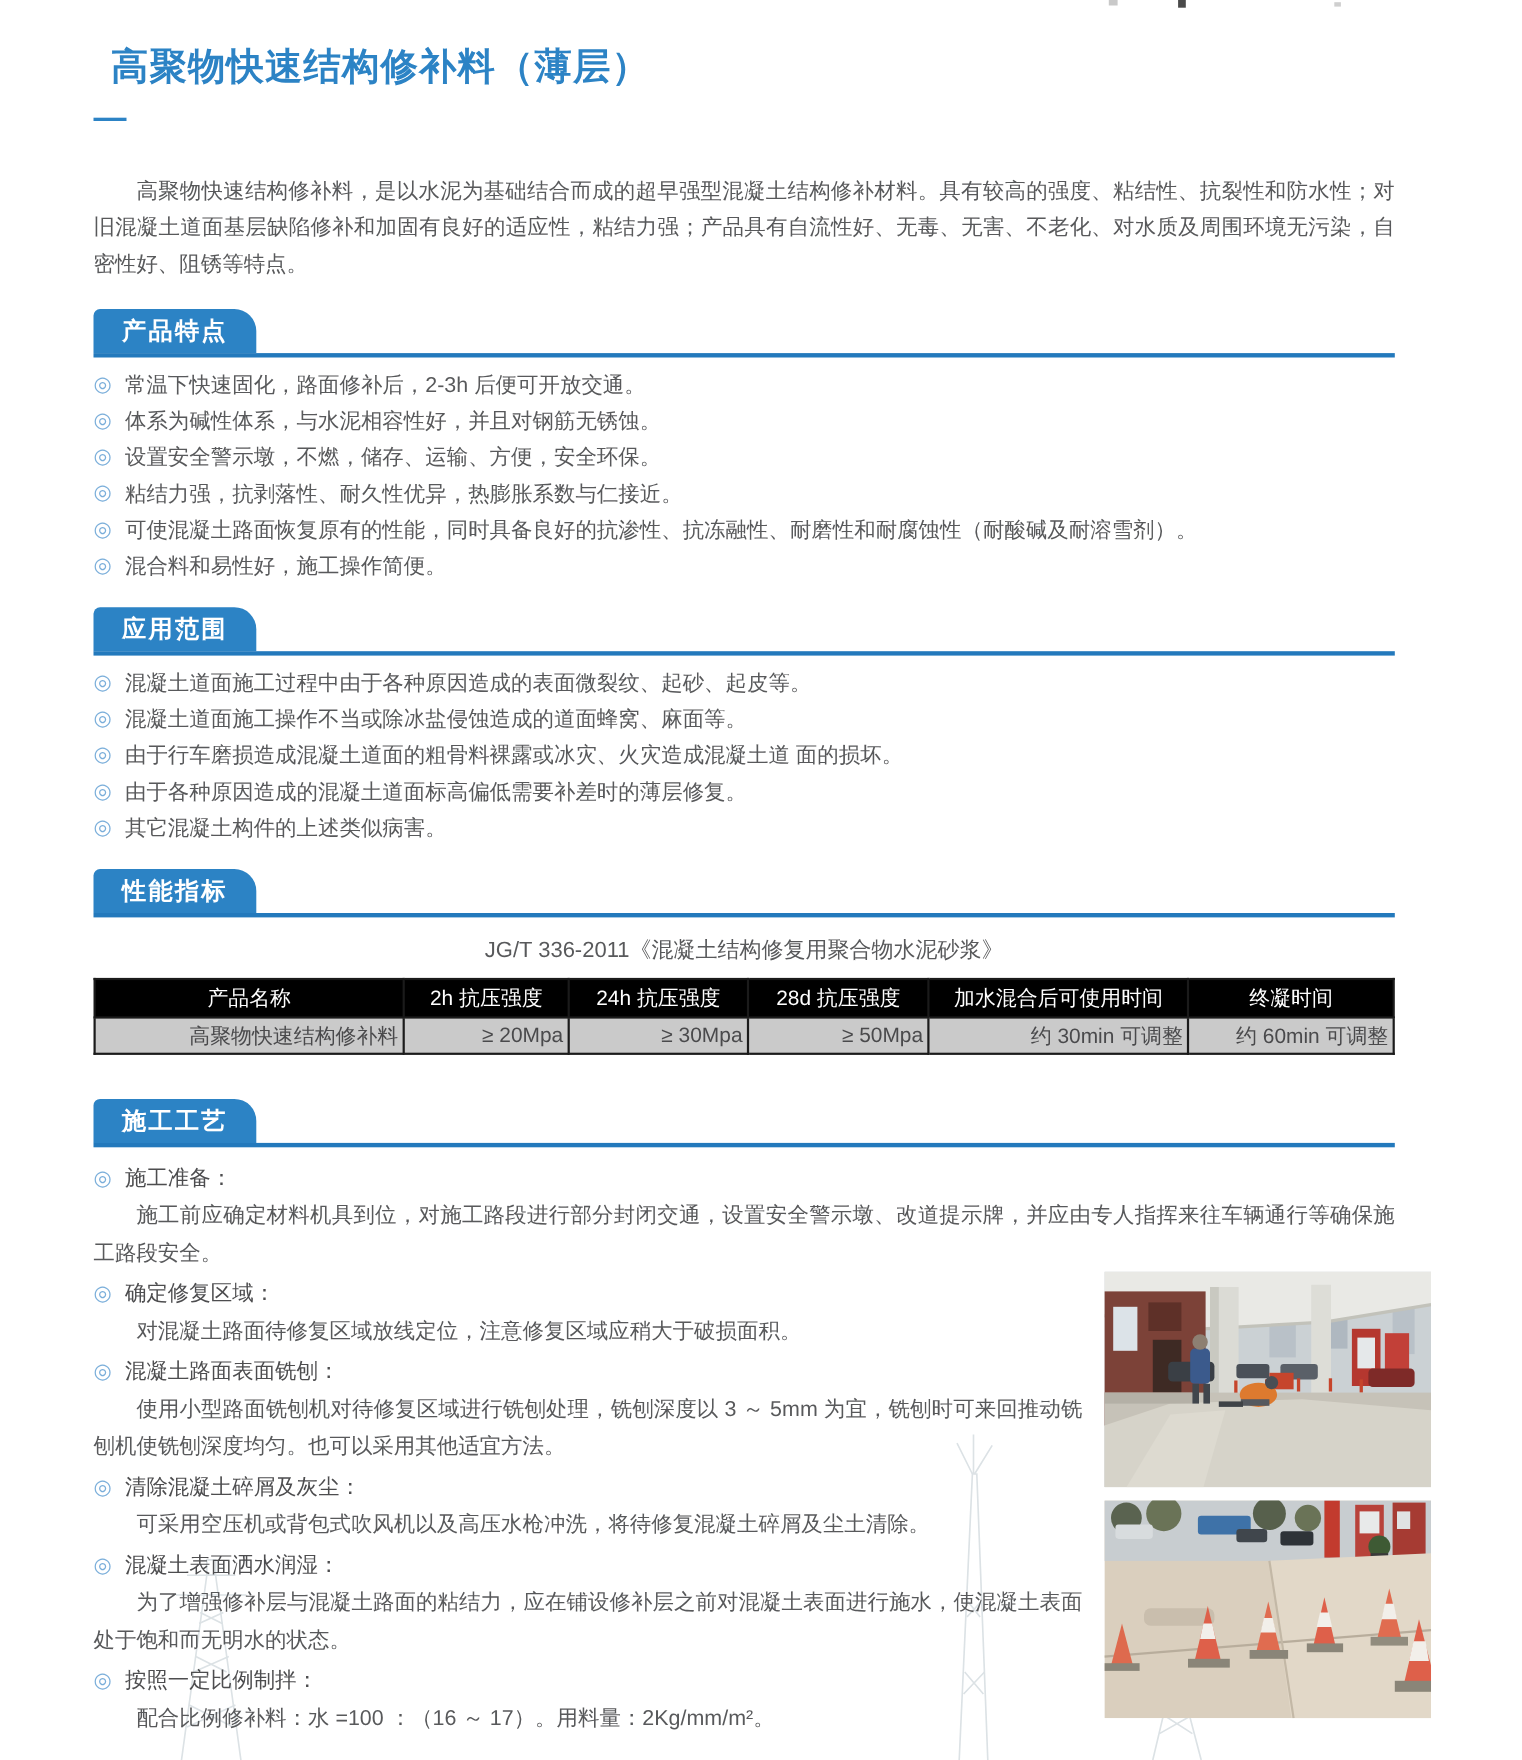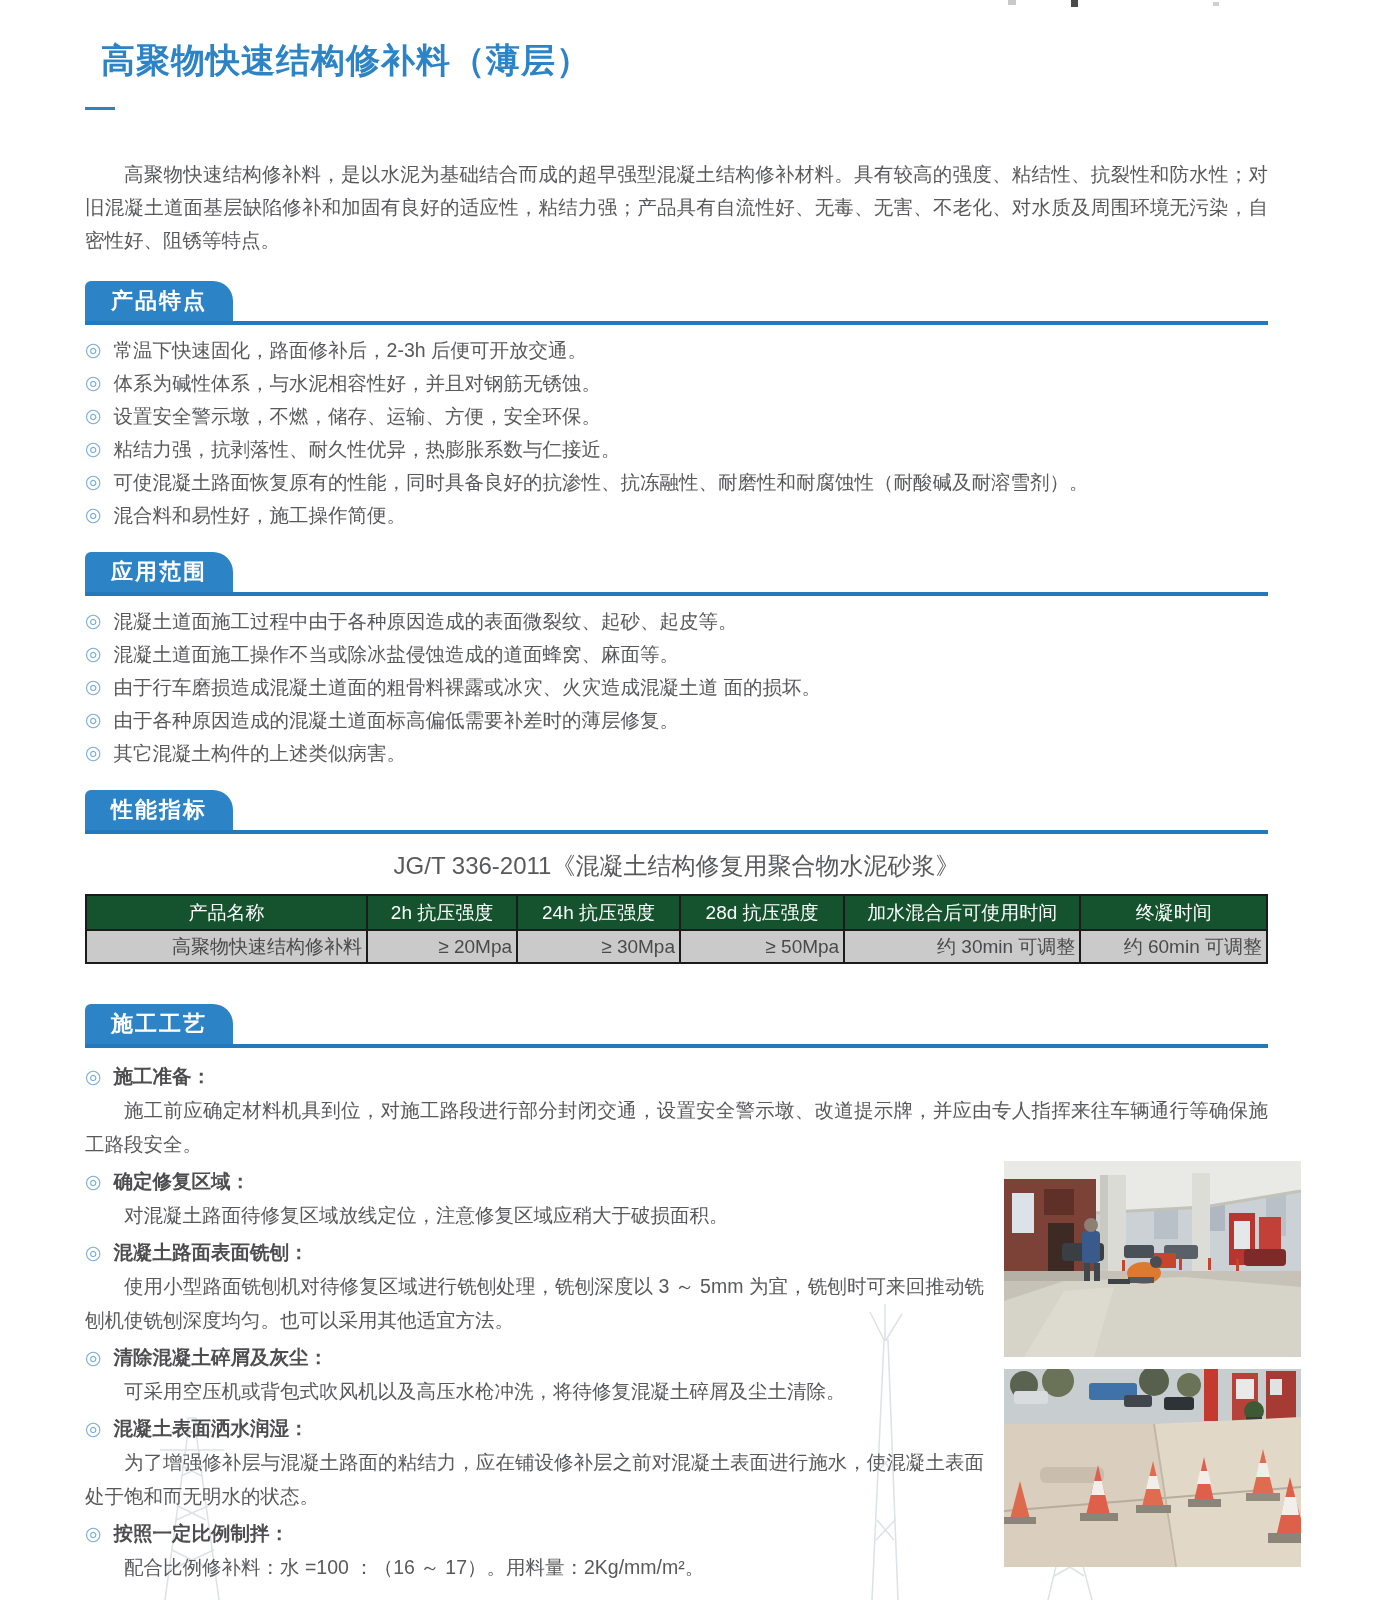--- a/index.html
+++ b/index.html
@@ -17,31 +17,31 @@
   .sec-head{margin-top:24px;}
   .sec-head.gap-lg{margin-top:40px;}
   .sec-tab{display:inline-block;padding:0 26px;height:40px;line-height:40px;background:#2C83C5;color:#fff;
            font-size:22px;font-weight:bold;letter-spacing:2px;border-radius:6px 20px 0 0;}
   .sec-rule{height:4px;background:#2379BC;}
 
   .bullet-list{list-style:none;margin:12px 0 0 0;padding:0;}
   .bullet-item{display:flex;align-items:flex-start;margin-bottom:7px;font-size:19.5px;line-height:26px;color:#58595B;}
   .bullet{color:#7AAEDA;font-size:19px;margin-right:12px;flex:none;line-height:26px;}
 
-  .table-caption{margin-top:16px;text-align:center;font-size:24px;color:#58595B;}
+  .table-caption{margin-top:16px;text-align:center;font-size:20px;color:#58595B;}
   table.perf{width:100%;margin-top:12px;border-collapse:collapse;table-layout:fixed;}
-  table.perf th{background:#14532d;color:#ffffff;font-weight:normal;font-size:19px;height:33px;
+  table.perf th{background:#000000;color:#ffffff;font-weight:normal;font-size:19px;height:33px;
                 border:2px solid #1B1B1B;padding:0 4px;}
   table.perf td{background:#CACACA;color:#4A4A4C;font-size:19px;height:31px;text-align:right;
                 border:2px solid #1B1B1B;padding:0 4px;}
 
   .process-body{margin-top:12px;}
   .step-head{display:flex;align-items:flex-start;margin-top:4px;line-height:33px;}
   .step-head .bullet{line-height:33px;}
-  .step-label{font-size:19.5px;font-weight:bold;color:#4D4D4F;}
+  .step-label{font-size:19.5px;font-weight:normal;color:#4D4D4F;}
   .step-para{margin:0;font-size:19.5px;line-height:34px;text-indent:2em;text-align:justify;color:#58595B;}
 
   .photos{float:right;width:297px;margin:0 -33px 0 20px;}
   .photos svg{display:block;margin-bottom:12px;}
 
   .watermarks{position:absolute;left:0;top:1300px;z-index:1;pointer-events:none;}
 </style>
 </head>
 <body>
 

